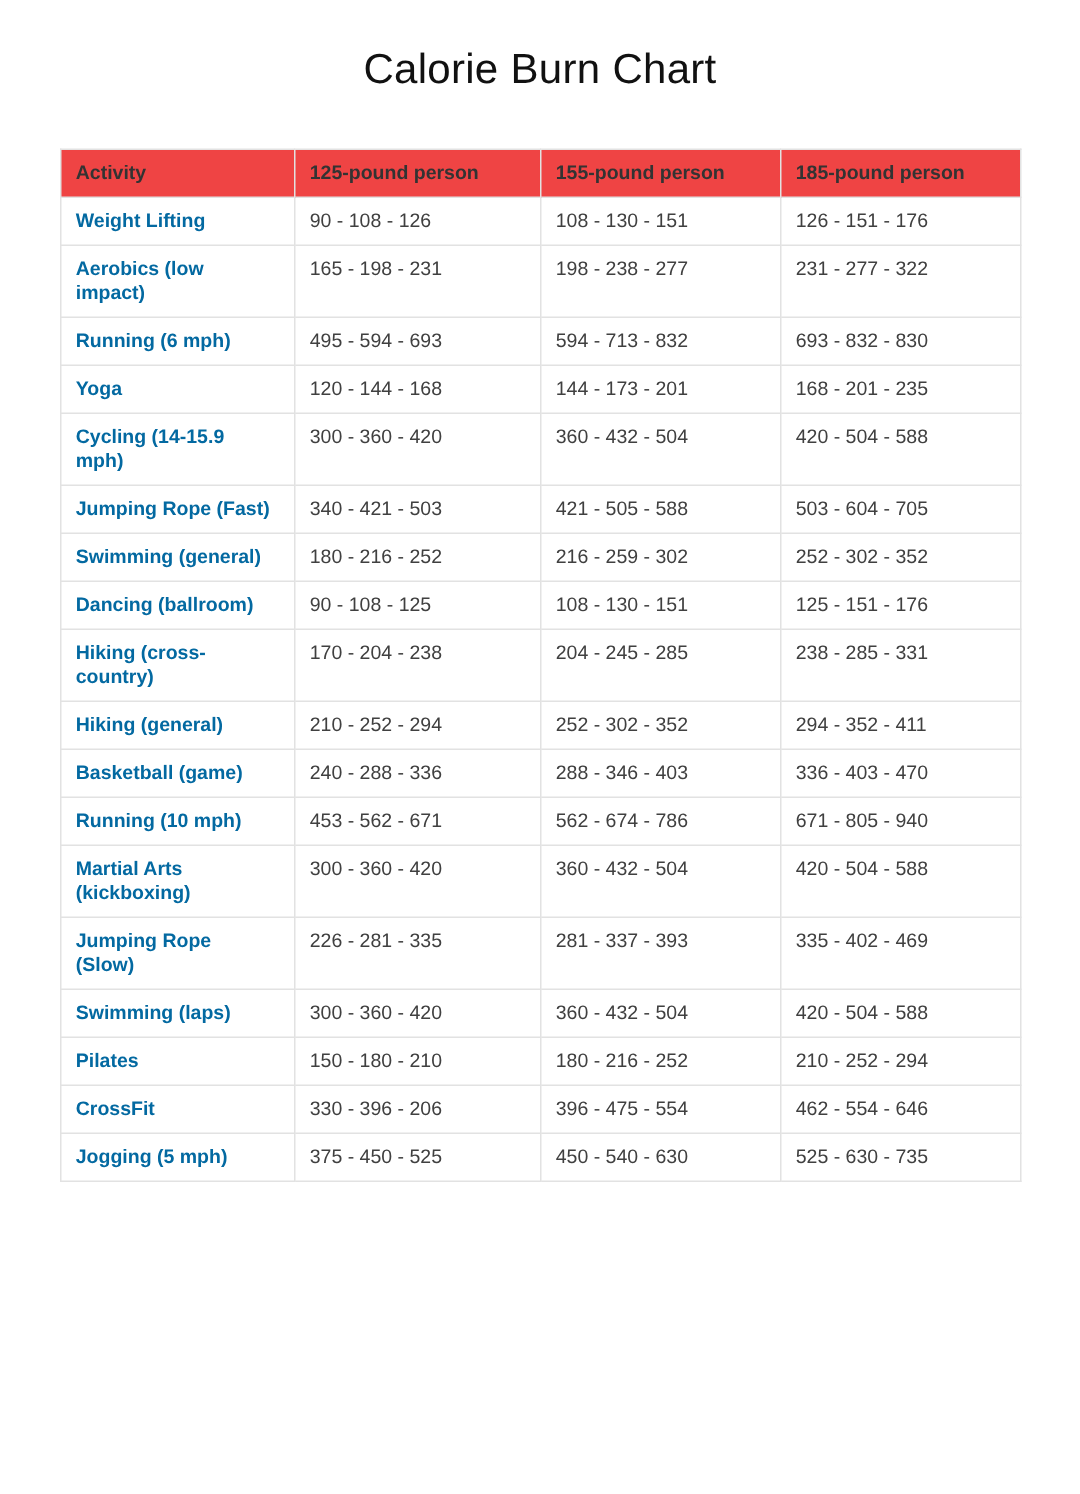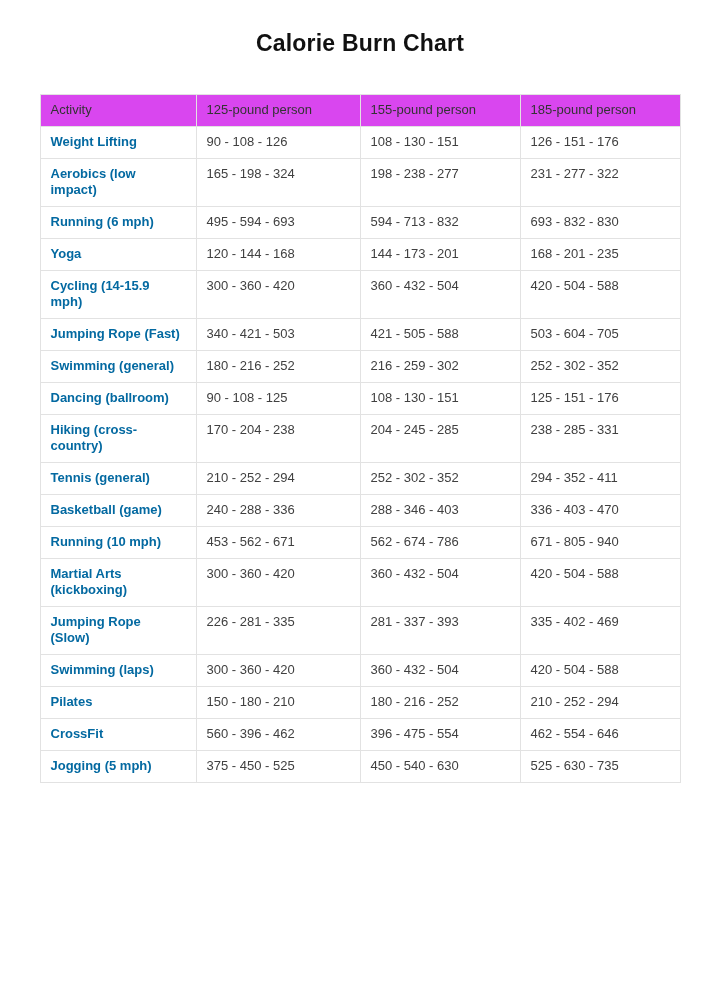--- a/index.html
+++ b/index.html
@@ -9,22 +9,22 @@
     font-family: "Liberation Sans", sans-serif;
   }
   .page {
     width: 720px;
     height: 996px;
     background: #ffffff;
     padding-top: 30px;
   }
   .page-title {
     text-align: center;
-    font-size: 23px;
-    font-weight: bold;
+    font-size: 28px;
+    font-weight: normal;
     color: #111111;
     letter-spacing: 0.2px;
     margin-bottom: 37px;
   }
   table.calorie-table {
     width: 640px;
     margin: 0 auto;
     border-collapse: collapse;
     table-layout: fixed;
   }
@@ -35,22 +35,22 @@
   .calorie-table th, .calorie-table td {
     border: 1px solid #e2e2e2;
     padding: 7px 10px 8px 10px;
     font-size: 13px;
     line-height: 16px;
     text-align: left;
     vertical-align: top;
     color: #3a3a3a;
   }
   .calorie-table thead th {
-    background: #d946ef;
-    font-weight: normal;
+    background: #ef4444;
+    font-weight: bold;
     color: #333333;
   }
   .calorie-table td.activity {
     font-weight: bold;
     color: #0369a1;
     white-space: pre-line;
   }
   .calorie-table td.calories {
     color: #404040;
   }
@@ -79,21 +79,21 @@
     <tbody>
         <tr>
           <td class="activity">Weight Lifting</td>
           <td class="calories">90 - 108 - 126</td>
           <td class="calories">108 - 130 - 151</td>
           <td class="calories">126 - 151 - 176</td>
         </tr>
         <tr>
           <td class="activity">Aerobics (low
 impact)</td>
-          <td class="calories">165 - 198 - 324</td>
+          <td class="calories">165 - 198 - 231</td>
           <td class="calories">198 - 238 - 277</td>
           <td class="calories">231 - 277 - 322</td>
         </tr>
         <tr>
           <td class="activity">Running (6 mph)</td>
           <td class="calories">495 - 594 - 693</td>
           <td class="calories">594 - 713 - 832</td>
           <td class="calories">693 - 832 - 830</td>
         </tr>
         <tr>
@@ -128,21 +128,21 @@
           <td class="calories">125 - 151 - 176</td>
         </tr>
         <tr>
           <td class="activity">Hiking (cross-
 country)</td>
           <td class="calories">170 - 204 - 238</td>
           <td class="calories">204 - 245 - 285</td>
           <td class="calories">238 - 285 - 331</td>
         </tr>
         <tr>
-          <td class="activity">Tennis (general)</td>
+          <td class="activity">Hiking (general)</td>
           <td class="calories">210 - 252 - 294</td>
           <td class="calories">252 - 302 - 352</td>
           <td class="calories">294 - 352 - 411</td>
         </tr>
         <tr>
           <td class="activity">Basketball (game)</td>
           <td class="calories">240 - 288 - 336</td>
           <td class="calories">288 - 346 - 403</td>
           <td class="calories">336 - 403 - 470</td>
         </tr>
@@ -173,21 +173,21 @@
           <td class="calories">420 - 504 - 588</td>
         </tr>
         <tr>
           <td class="activity">Pilates</td>
           <td class="calories">150 - 180 - 210</td>
           <td class="calories">180 - 216 - 252</td>
           <td class="calories">210 - 252 - 294</td>
         </tr>
         <tr>
           <td class="activity">CrossFit</td>
-          <td class="calories">560 - 396 - 462</td>
+          <td class="calories">330 - 396 - 206</td>
           <td class="calories">396 - 475 - 554</td>
           <td class="calories">462 - 554 - 646</td>
         </tr>
         <tr>
           <td class="activity">Jogging (5 mph)</td>
           <td class="calories">375 - 450 - 525</td>
           <td class="calories">450 - 540 - 630</td>
           <td class="calories">525 - 630 - 735</td>
         </tr>
       </tbody>

